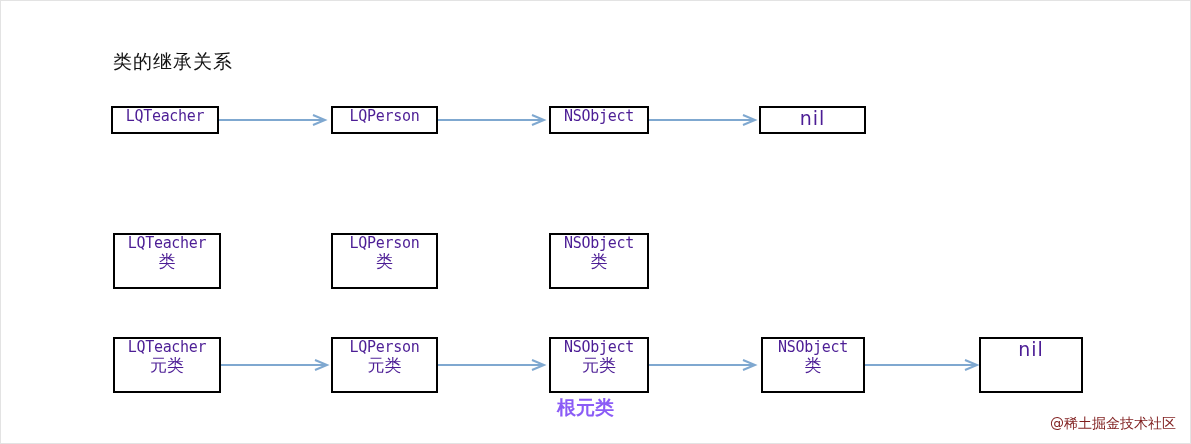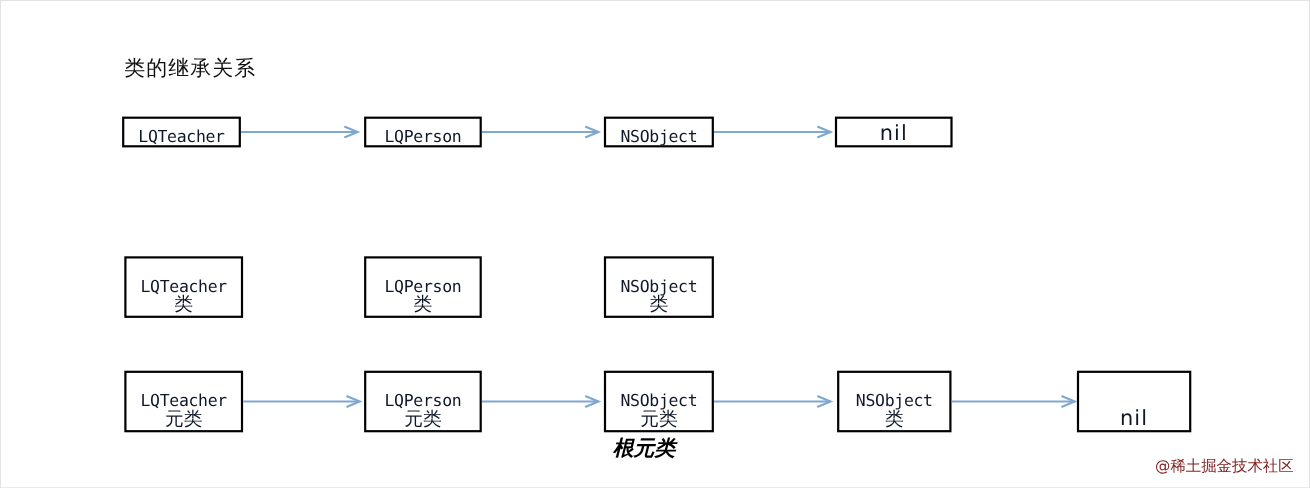--- a/index.html
+++ b/index.html
@@ -32,22 +32,22 @@
 
   
   .node {
     position: absolute;
     box-sizing: border-box;
     border: 2px solid #000000;
     background: #ffffff;
     display: flex;
     flex-direction: column;
     align-items: center;
-    justify-content: flex-end;
-    color: #0f172a;
+    justify-content: flex-start;
+    color: #4c1d95;
     font-family: "DejaVu Sans Mono", "Liberation Mono", monospace;
     line-height: 1.1;
   }
   .node .line1 {
     font-size: 15px;
     white-space: nowrap;
     letter-spacing: -0.3px;
   }
   .node .line2 {
     font-size: 17px;
@@ -67,24 +67,23 @@
     height: 12px;
     pointer-events: none;
   }
   .arrow svg { display: block; }
 
   
   #root-meta-label {
     position: absolute;
     font-size: 19px;
     font-weight: bold;
-    color: #000000;
-    white-space: nowrap;
-    font-family: "DejaVu Sans", "Liberation Sans", sans-serif;
-    font-style: italic;
+    color: #8b5cf6;
+    white-space: nowrap;
+    font-family: "DejaVu Sans", "Liberation Sans", sans-serif;
   }
 
   
   #watermark {
     position: absolute;
     right: 14px;
     bottom: 10px;
     font-size: 14px;
     color: #7f1d1d;
     white-space: nowrap;

